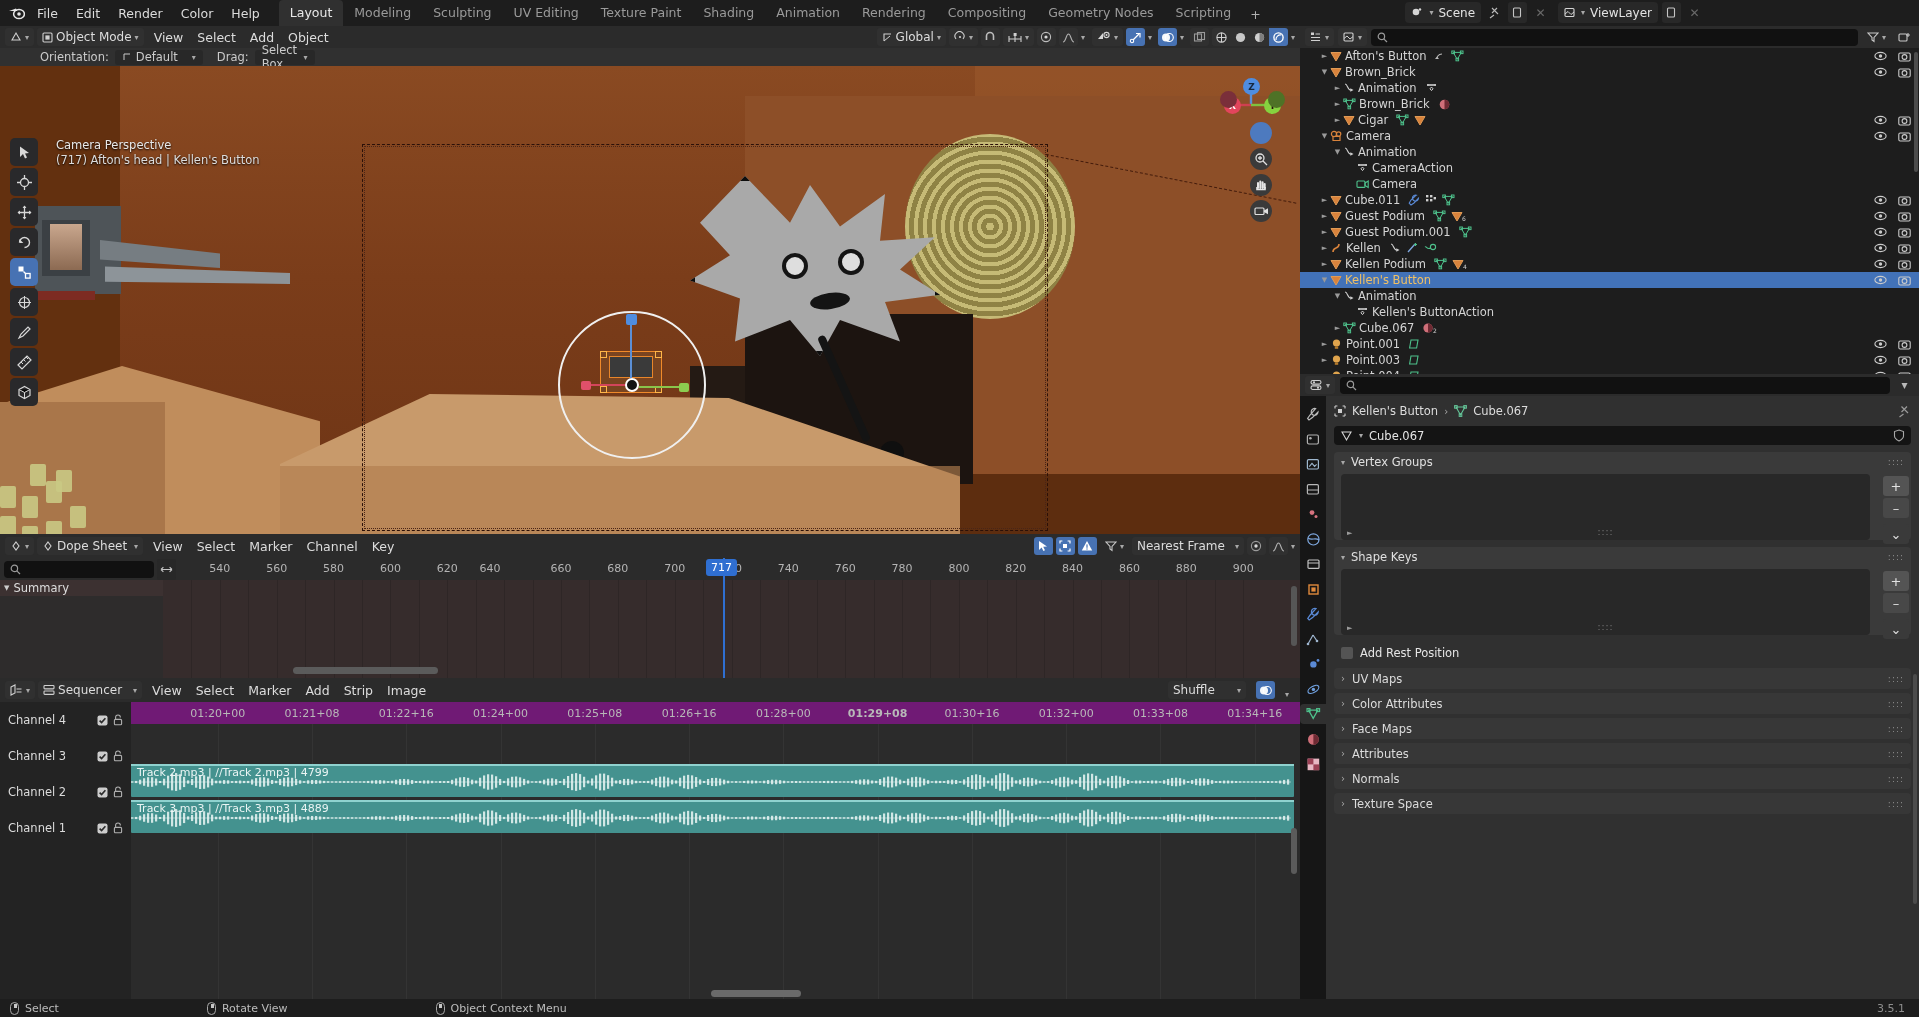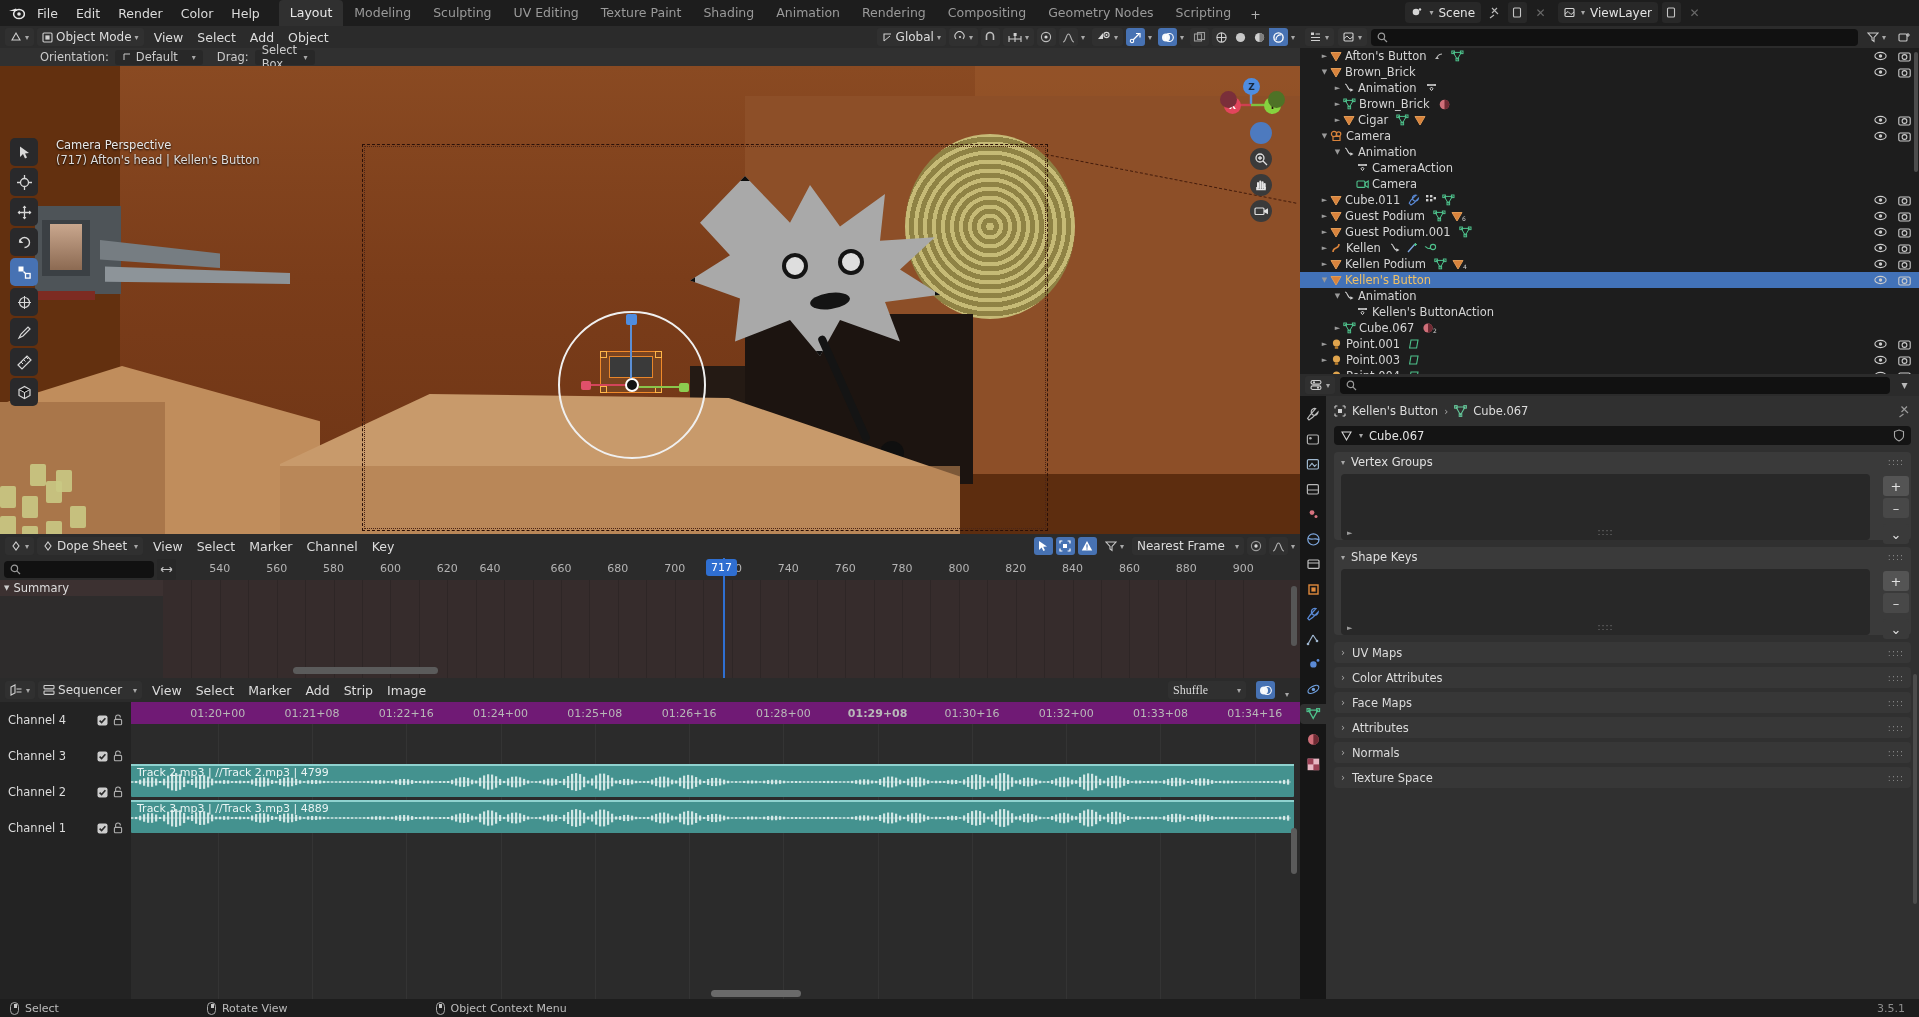--- a/index.html
+++ b/index.html
@@ -196,21 +196,21 @@
   .playhead { position:absolute; top:24px; bottom:0; width:2px; background:#2f6fd1; }
   .playhead-lbl { position:absolute; top:1px; left:-17px; background:#2f6fd1; color:#fff; font-size:11px;
                   padding:2px 5px; border-radius:3px; }
   .dope-hscroll { position:absolute; left:293px; bottom:4px; width:145px; height:7px; background:#5b5b5b;
                   border-radius:4px; }
   .dope-vscroll { position:absolute; right:3px; top:52px; width:6px; height:60px; background:#565656; border-radius:3px; }
 
   
   .seq { position:absolute; left:0; top:678px; width:1300px; height:321px; background:#282828; }
   .seq-header { height:24px; background:#2b2b2b; display:flex; align-items:center; gap:3px; padding:0 5px; }
-  .seq-right { margin-left:auto; display:flex; align-items:flex-end; gap:10px;font-family:Liberation Serif, serif; }
+  .seq-right { margin-left:auto; display:flex; align-items:flex-end; gap:10px; }
   .seq-chan { position:absolute; left:0; top:24px; width:131px; bottom:0; background:#232323; }
   .chan-row { display:flex; align-items:center; height:36px; padding-left:8px; font-size:11.5px; color:#dcdcdc; }
   .chan-row .ctrls { margin-left:auto; display:flex; align-items:center; gap:5px; padding-right:8px; }
   .seq-area { position:absolute; left:131px; top:24px; right:0; bottom:0; background:#2b2b2b; overflow:hidden; }
   .seq-ruler { height:22px; position:relative; color:#b8b8b8; font-size:11px; background:#701a75; }
   .seq-ruler .t { position:absolute; top:5px; transform:translateX(-50%); }
   .strip { position:absolute; left:0; right:6px; background:#44928f; border-radius:1px; }
   .strip .lbl { font-size:11px; color:#eaf5f4; padding:2px 6px; }
   .strip-top { position:absolute; left:0; right:0; top:0; height:2px; background:#8fd2cf; }
   .wave { position:absolute; left:0; right:0; bottom:4px; height:22px; }
@@ -1381,20 +1381,24 @@
               <div class="listbox">
                 <span class="pl">►</span>
                 <span class="dots">::::</span>
               </div>
               <div class="sidebtns" style="right:2px;top:2px;">
                 <div class="sb">+</div>
                 <div class="sb" style="background:#484848">–</div>
                 <div class="sb" style="background:#3a3a3a;margin-top:4px;">⌄</div>
               </div>
             </div>
+          </div>
+          <div class="row-chk">
+            <span class="chk"></span>
+            <span>Add Rest Position</span>
           </div>
           <div class="collapsed">
             <span class="chev" style="font-size:10px;">›</span>
             <span>UV Maps</span>
             <span class="gr">::::</span>
           </div>
           <div class="collapsed">
             <span class="chev" style="font-size:10px;">›</span>
             <span>Color Attributes</span>
             <span class="gr">::::</span>

